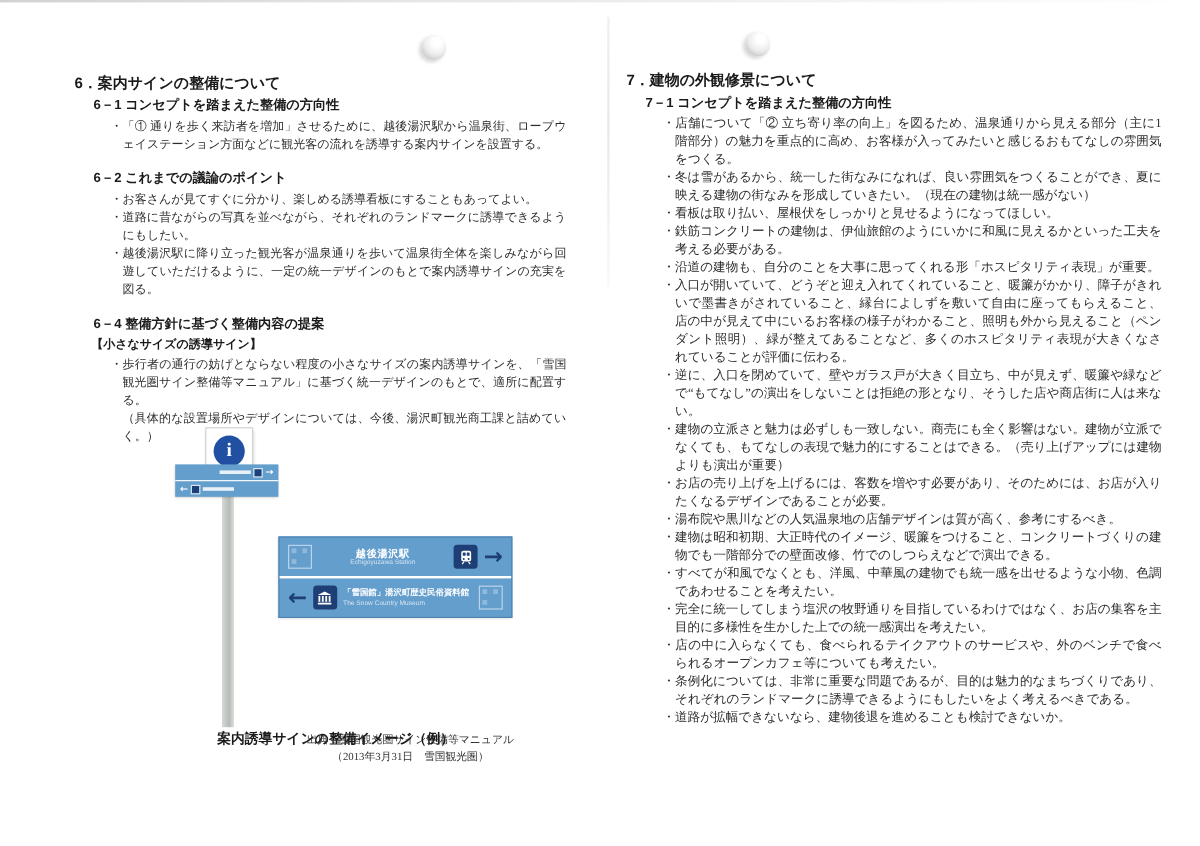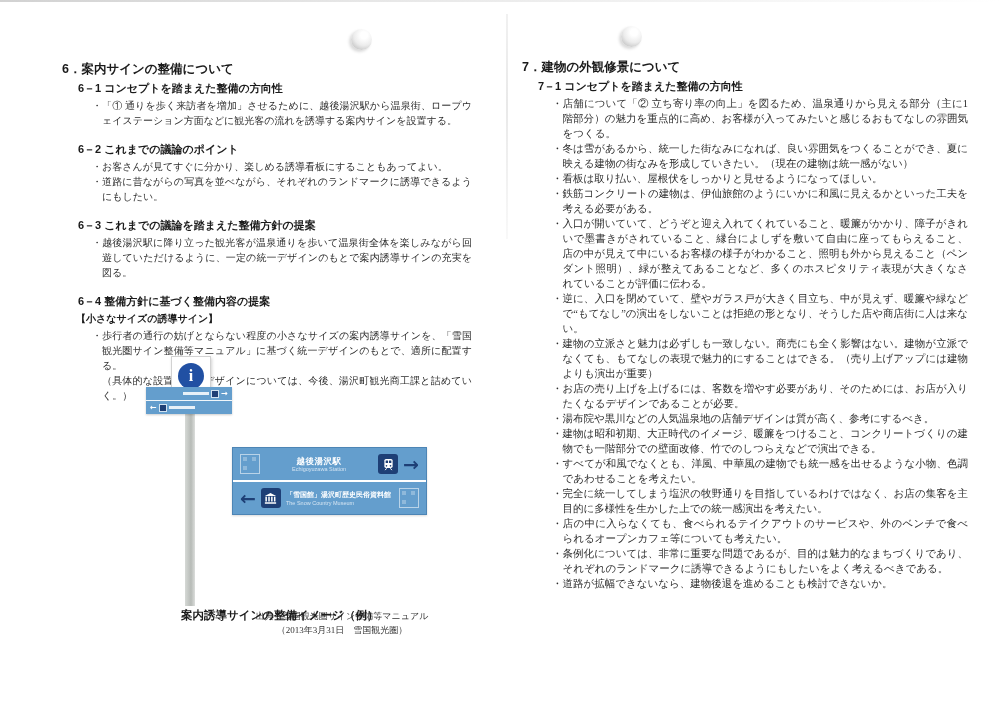--- a/index.html
+++ b/index.html
@@ -90,21 +90,20 @@
 
   <section class="page page-left">
     <h1 class="h1">6．案内サインの整備について</h1>
     <h2 class="h2 first">6－1 コンセプトを踏まえた整備の方向性</h2>
     <p class="bullet"><span>・「</span><span class="u">① 通りを歩く来訪者を増加</span><span>」させるために、越後湯沢駅から温泉街、ロープウェイステーション方面などに観光客の流れを誘導する案内サインを設置する。</span></p>
 
     <h2 class="h2">6－2 これまでの議論のポイント</h2>
     <p class="bullet"><span>・お客さんが見てすぐに分かり、楽しめる誘導看板にすることもあってよい。</span></p>
     <p class="bullet"><span>・道路に昔ながらの写真を並べながら、それぞれのランドマークに誘導できるようにもしたい。</span></p>
 
-    <h2 class="h2">6－3 これまでの議論を踏まえた整備方針の提案</h2>
     <p class="bullet"><span>・越後湯沢駅に降り立った観光客が温泉通りを歩いて温泉街全体を楽しみながら回遊していただけるように、一定の統一デザインのもとで案内誘導サインの充実を図る。</span></p>
 
     <h2 class="h2">6－4 整備方針に基づく整備内容の提案</h2>
     <div class="subhead">【小さなサイズの誘導サイン】</div>
     <p class="bullet"><span>・歩行者の通行の妨げとならない程度の小さなサイズの案内誘導サインを、「雪国観光圏サイン整備等マニュアル」に基づく統一デザインのもとで、適所に配置する。</span></p>
     <p class="cont"><span>（具体的な設置場所やデザインについては、今後、湯沢町観光商工課と詰めていく。）</span></p>
   </section>
 
   <div class="pole"></div>
   <div class="info-sign">
@@ -167,20 +166,21 @@
   <div class="fig-caption">案内誘導サインの整備イメージ（例）</div>
 
   <section class="page page-right">
     <h1 class="h1">7．建物の外観修景について</h1>
     <h2 class="h2 first">7－1 コンセプトを踏まえた整備の方向性</h2>
     <p class="bullet"><span>・店舗について「</span><span class="u">② 立ち寄り率の向上</span><span>」を図るため、温泉通りから見える部分（主に1階部分）の魅力を重点的に高め、お客様が入ってみたいと感じるおもてなしの雰囲気をつくる。</span></p>
 
     <p class="bullet"><span>・冬は雪があるから、統一した街なみになれば、良い雰囲気をつくることができ、夏に映える建物の街なみを形成していきたい。（現在の建物は統一感がない）</span></p>
     <p class="bullet"><span>・看板は取り払い、屋根伏をしっかりと見せるようになってほしい。</span></p>
     <p class="bullet"><span>・鉄筋コンクリートの建物は、伊仙旅館のようにいかに和風に見えるかといった工夫を考える必要がある。</span></p>
+    <p class="bullet"><span>・沿道の建物も、</span><span class="u">自分のことを大事に思ってくれる形「ホスピタリティ表現」が重要</span><span>。</span></p>
     <p class="bullet"><span>・</span><span class="u">入口が開いていて、どうぞと迎え入れてくれていること</span><span>、</span><span class="u">暖簾がかかり、障子がきれいで墨書きがされていること</span><span>、</span><span class="u">縁台によしずを敷いて自由に座ってもらえること</span><span>、</span><span class="u">店の中が見えて中にいるお客様の様子がわかる</span><span>こと、</span><span class="u">照明も外から見えること（ペンダント照明）</span><span>、</span><span class="u">緑が整えてある</span><span>ことなど、多くのホスピタリティ表現が大きくなされていることが評価に伝わる。</span></p>
     <p class="bullet"><span>・逆に、</span><span class="u">入口を閉めていて、壁やガラス戸が大きく目立ち、中が見えず、暖簾や緑などで“もてなし”の演出をしないことは拒絶の形</span><span>となり、そうした店や商店街に人は来ない。</span></p>
     <p class="bullet"><span>・</span><span class="u">建物の立派さと魅力は必ずしも一致しない</span><span>。</span><span class="u">商売にも全く影響はない</span><span>。建物が立派でなくても、もてなしの表現で魅力的にすることはできる。（売り上げアップには建物よりも演出が重要）</span></p>
     <p class="bullet"><span>・</span><span class="u">お店の売り上げを上げる</span><span>には、客数を増やす必要があり、そのためには、</span><span class="u">お店が入りたくなるデザインであることが必要</span><span>。</span></p>
     <p class="bullet"><span>・湯布院や黒川などの人気温泉地の店舗デザインは質が高く、参考にするべき。</span></p>
     <p class="bullet"><span>・建物は昭和初期、大正時代のイメージ、</span><span class="u">暖簾をつけること</span><span>、</span><span class="u">コンクリートづくりの建物でも一階部分での壁面改修、竹でのしつらえなどで演出</span><span>できる。</span></p>
     <p class="bullet"><span>・すべてが和風でなくとも、洋風、中華風の建物でも統一感を出せるような</span><span class="u">小物、色調であわせる</span><span>ことを考えたい。</span></p>
     <p class="bullet"><span>・完全に統一してしまう塩沢の牧野通りを目指しているわけではなく、</span><span class="u">お店の集客を主目的に多様性を生かした上での統一感演出</span><span>を考えたい。</span></p>
     <p class="bullet"><span>・店の中に入らなくても、食べられるテイクアウトのサービスや、</span><span class="u">外のベンチで食べられるオープンカフェ等</span><span>についても考えたい。</span></p>
     <p class="bullet"><span>・</span><span class="u">条例化</span><span>については、非常に重要な問題であるが、目的は魅力的なまちづくりであり、</span><span class="u">それぞれのランドマークに誘導できるようにもしたい</span><span>をよく考えるべきである。</span></p>

